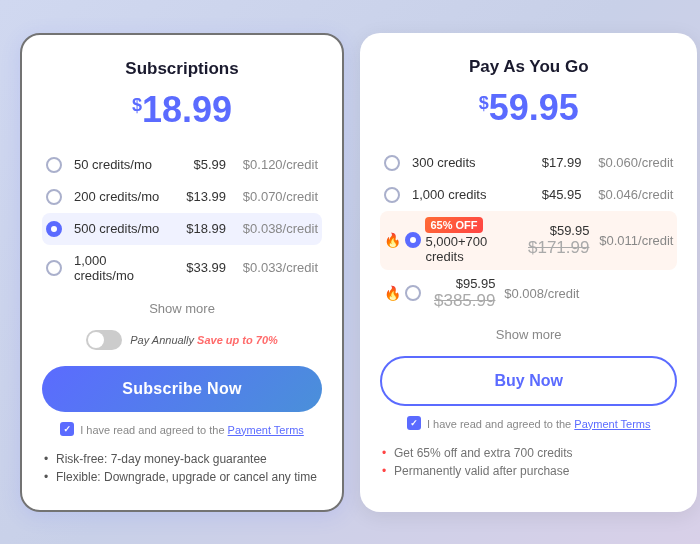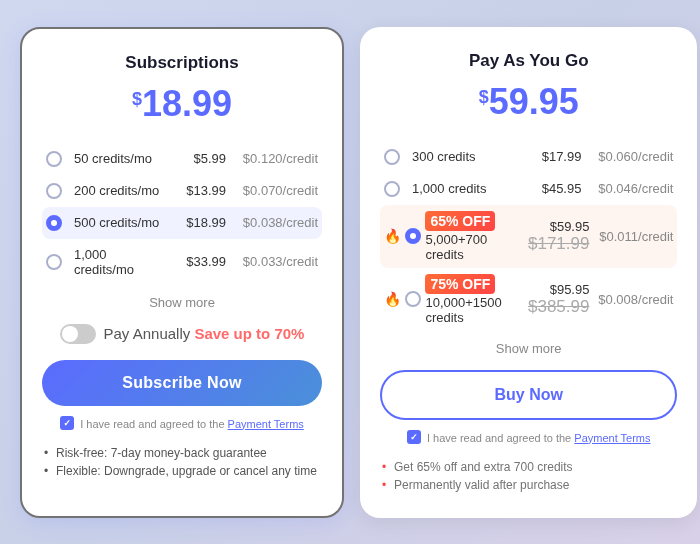--- a/index.html
+++ b/index.html
@@ -136,22 +136,23 @@
       position: absolute;
       width: 16px;
       height: 16px;
       background: white;
       border-radius: 50%;
       top: 2px;
       left: 2px;
       transition: left 0.2s;
     }
     .toggle-label {
-      font-size: 15px;
+      font-size: 11px;
       color: #555;
+      font-style: italic;
     }
     .toggle-label .save-text {
       color: #ff6b6b;
       font-weight: 600;
     }
     .subscribe-btn {
       width: 100%;
       padding: 14px;
       background: linear-gradient(135deg, #5b6bff, #4a90d9);
       color: white;
@@ -211,21 +212,21 @@
       left: 2px;
       color: #555;
     }
     .fire-icon {
       color: #ff4444;
       font-size: 14px;
     }
     .badge {
       background: linear-gradient(135deg, #ff6b35, #ff4444);
       color: white;
-      font-size: 14px;
+      font-size: 11px;
       font-weight: 700;
       padding: 2px 5px;
       border-radius: 4px;
       white-space: nowrap;
     }
     .strikethrough {
       text-decoration: line-through;
       color: #aaa;
       font-size: 17px;
     }
@@ -371,26 +372,20 @@
         <div class="price-stack">
           <span class="option-price">$59.95</span>
           <span class="strikethrough">$171.99</span>
         </div>
         <span class="option-per-credit">$0.011/credit</span>
       </li>
 
       <li class="option-row-complex">
         <span class="fire-icon">🔥</span>
         <div class="radio-outer"></div>
-        <div style="flex:1; display:flex; flex-direction:column; gap:1px;">
-          <div style="display:flex; align-items:center; gap:4px;">
-            <span class="badge">75% OFF</span>
-          </div>
-          <span class="option-label">10,000+1500 credits</span>
-        </div>
         <div class="price-stack">
           <span class="option-price">$95.95</span>
           <span class="strikethrough">$385.99</span>
         </div>
         <span class="option-per-credit">$0.008/credit</span>
       </li>
     </ul>
 
     <div class="show-more">Show more</div>
 

